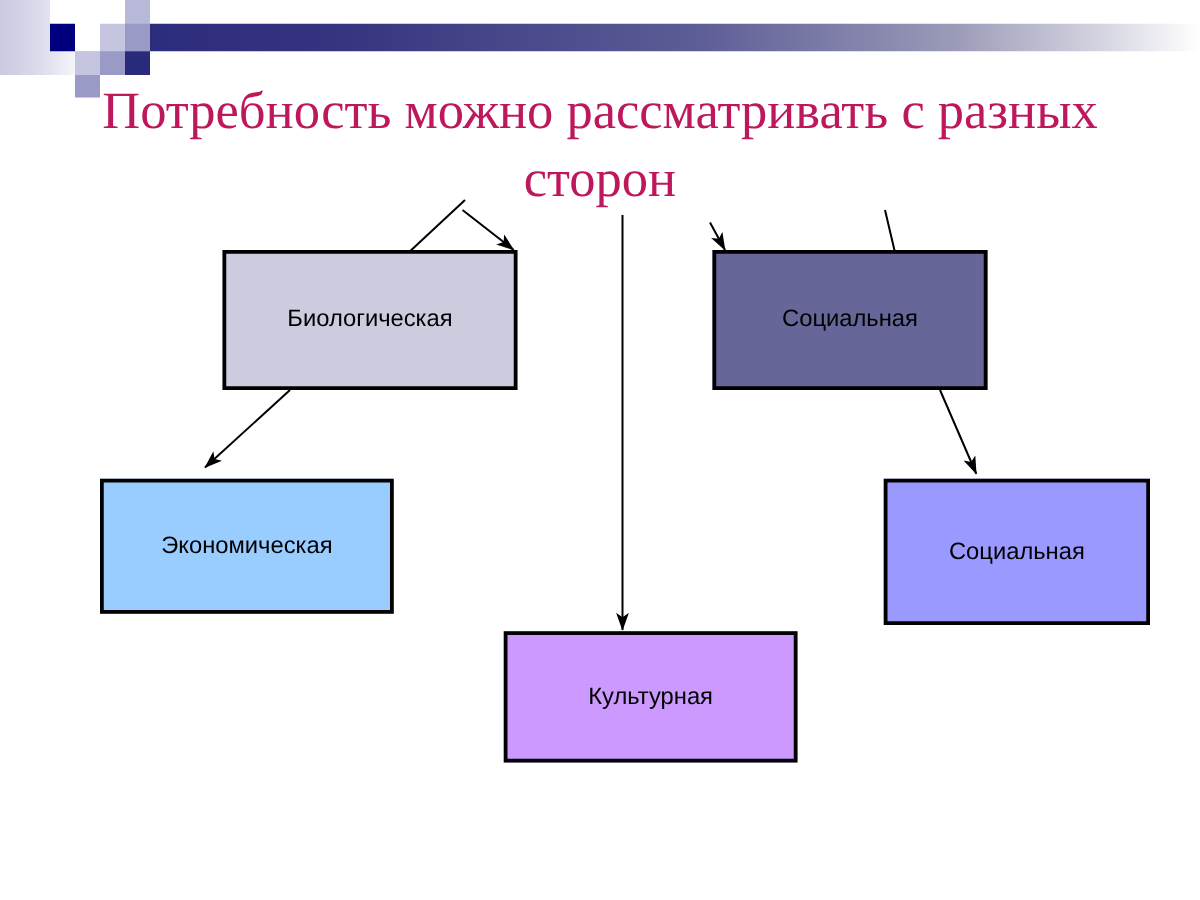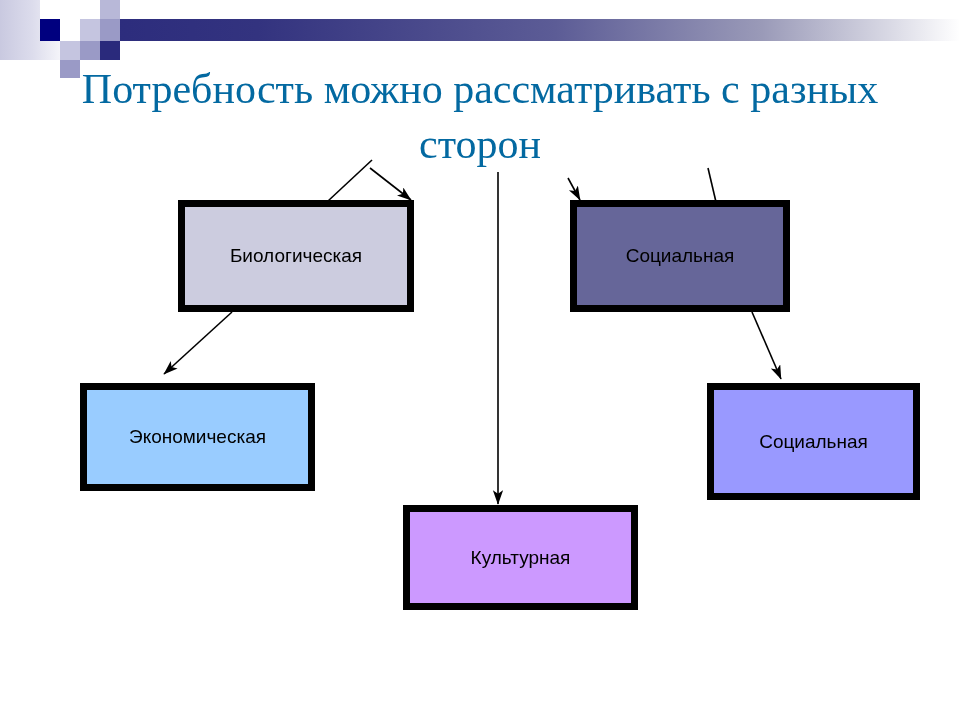--- a/index.html
+++ b/index.html
@@ -57,21 +57,21 @@
     font-family: "Liberation Serif", serif;
     font-size: 42px;
     line-height: 1.32;
     color: #18188c;
     letter-spacing: 0px;
   }
 
   
   .box {
     position: absolute;
-    border: 7px solid #ec4899;
+    border: 3px solid #ec4899;
     box-sizing: border-box;
     display: flex;
     align-items: center;
     justify-content: center;
     font-family: "Liberation Sans", sans-serif;
     font-size: 19px;
     color: #000000;
   }
 
   
@@ -101,21 +101,21 @@
         <div class="sq" style="left: 60px; top: 19px; width: 20px; height: 22px; background: rgb(255, 255, 255);"></div>
         <div class="sq" style="left: 80px; top: 19px; width: 20px; height: 22px; background: rgb(197, 197, 224);"></div>
         <div class="sq" style="left: 100px; top: 19px; width: 20px; height: 22px; background: rgb(154, 154, 198);"></div>
         <div class="sq" style="left: 60px; top: 41px; width: 20px; height: 19px; background: rgb(197, 197, 224);"></div>
         <div class="sq" style="left: 80px; top: 41px; width: 20px; height: 19px; background: rgb(154, 154, 198);"></div>
         <div class="sq" style="left: 100px; top: 41px; width: 20px; height: 19px; background: rgb(42, 42, 124);"></div>
         <div class="sq" style="left: 60px; top: 60px; width: 20px; height: 18px; background: rgb(154, 154, 198);"></div>
       </div>
   </div>
 
-  <div id="title" style="color: #0369a1;">Потребность можно рассматривать с разных сторон</div>
+  <div id="title" style="color: #be185d;">Потребность можно рассматривать с разных сторон</div>
 
   <div id="boxes-layer">
       <div class="box" style="left: 178px; top: 200px; width: 236px; height: 112px; background: rgb(204, 204, 223); border-color: rgb(0, 0, 0);">
         <span>Биологическая</span>
       </div>
       <div class="box" style="left: 570px; top: 200px; width: 220px; height: 112px; background: rgb(102, 102, 153); border-color: rgb(0, 0, 0);">
         <span>Социальная</span>
       </div>
       <div class="box" style="left: 80px; top: 383px; width: 235px; height: 108px; background: rgb(153, 204, 255); border-color: rgb(0, 0, 0);">
         <span>Экономическая</span>

